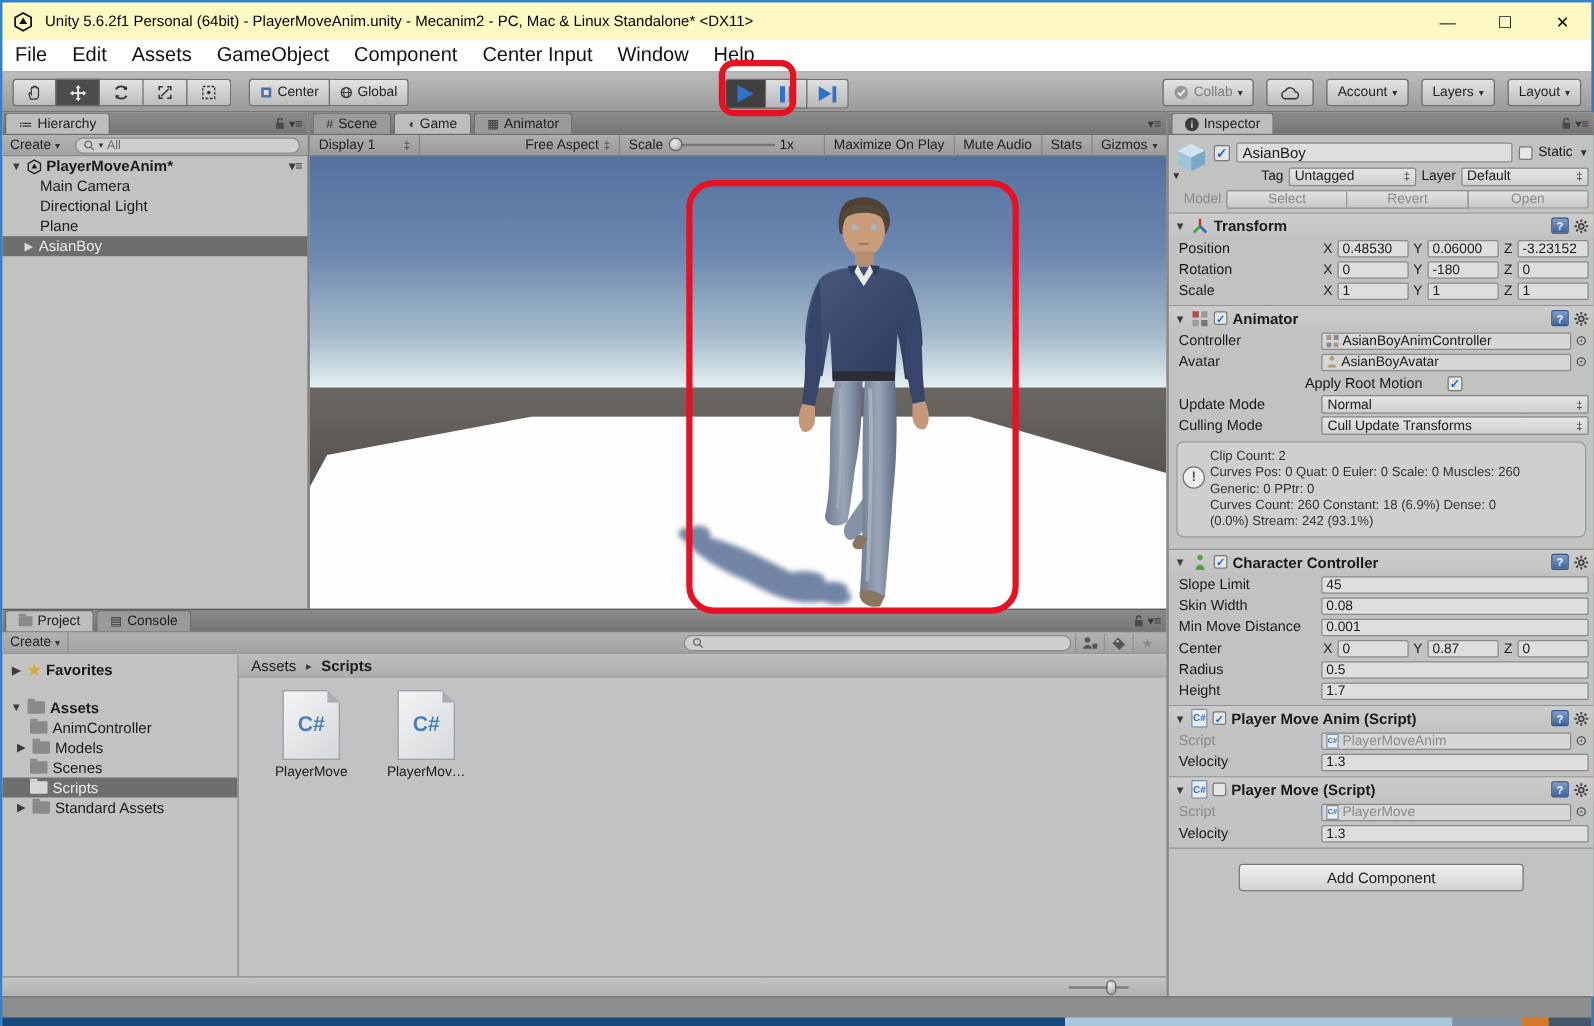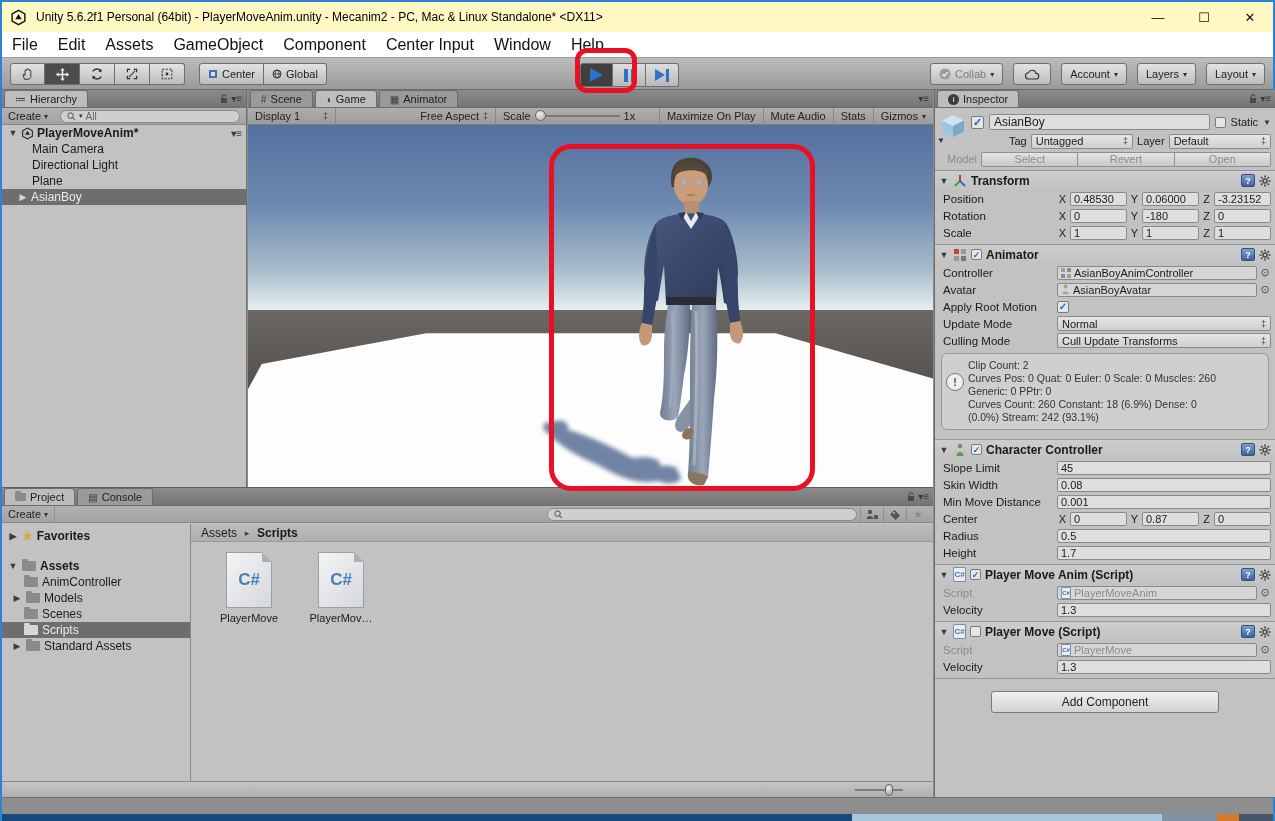--- a/index.html
+++ b/index.html
@@ -91,21 +91,21 @@
   .model-btns { display:flex; flex:1; }
   .model-btn { flex:1; height:15px; background:linear-gradient(#e3e3e3,#c8c8c8); border:1px solid #8f8f8f; border-left:none;
                display:flex; align-items:center; justify-content:center; font-size:11px; color:#8a8a8a; }
   .model-btn:first-child { border-left:1px solid #8f8f8f; border-radius:2px 0 0 2px; }
   .model-btn:last-child { border-radius:0 2px 2px 0; }
   .comp { border-bottom:1px solid #959595; padding-bottom:3px; }
   .comp-head { height:19px; display:flex; align-items:center; gap:4px; padding:0 4px; background:linear-gradient(#cdcdcd,#c2c2c2); font-weight:bold; font-size:12px; }
   .comp-head .spacer { flex:1; }
   .help-icon { width:14px; height:13px; background:linear-gradient(#7d9fd0,#3f639d); border:1px solid #33507f; border-radius:2px;
                color:#fff; font-size:9px; font-weight:bold; display:flex; align-items:center; justify-content:center; }
-  .irow { display:flex; align-items:center; height:17px; padding:0 4px 0 8px; font-size:11.5px; gap:2px; }
+  .irow { display:flex; align-items:center; height:17px; padding:0 4px 0 8px; font-size:11.5px; gap:2px;justify-content:center; }
   .ilabel { width:112px; flex:none; }
   .ifield { flex:1; height:14px; background:#dedede; border:1px solid #8a8a8a; border-radius:2px; padding:0 3px; font-size:11px; display:flex; align-items:center; overflow:hidden; white-space:nowrap; }
   .axis { width:11px; text-align:right; padding-right:2px; flex:none; font-size:11px; }
   .objfield { flex:1; height:14px; background:#d6d6d6; border:1px solid #8a8a8a; border-radius:2px; padding:0 3px; font-size:11px;
               display:flex; align-items:center; gap:3px; overflow:hidden; white-space:nowrap; }
   .picker { width:12px; text-align:center; color:#444; font-size:11px; flex:none; }
   .gray { color:#8b8b8b; }
   .infobox { margin:4px 6px 6px 6px; background:#cfcfcf; border:1px solid #9a9a9a; border-radius:6px; padding:5px 6px 5px 4px; display:flex; gap:4px; }
   .infotext { font-size:10.5px; line-height:13px; color:#333; white-space:pre-line; }
   .bang { width:18px; height:18px; flex:none; border:1px solid #777; border-radius:50%; background:#efefef; margin-top:14px;

